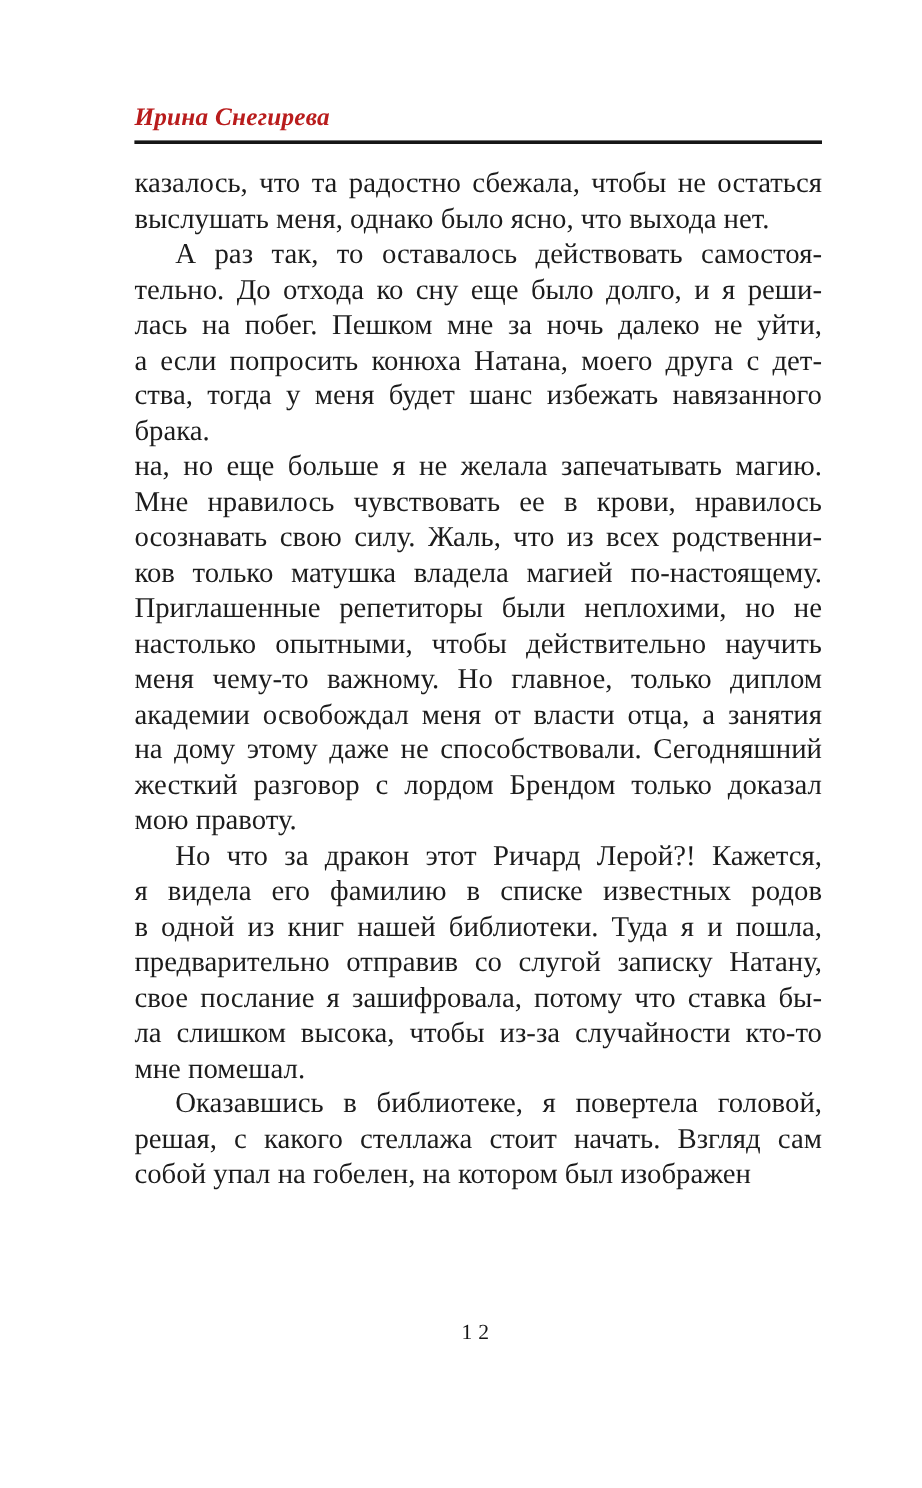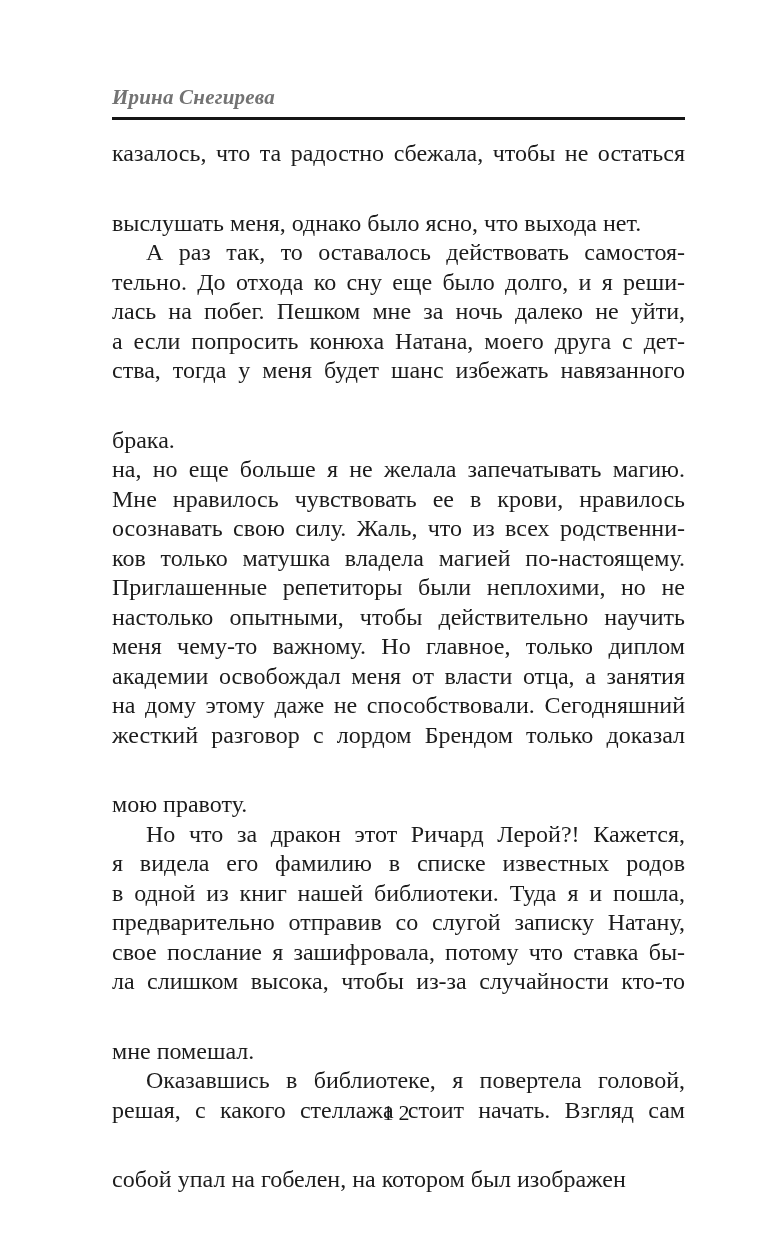--- a/index.html
+++ b/index.html
@@ -18,21 +18,21 @@
   }
   .running-header {
     position: absolute;
     left: 112px;
     top: 84px;
     width: 573px;
     font-size: 21px;
     line-height: 26px;
     font-weight: 700;
     font-style: italic;
-    color: #737373;
+    color: #b91c1c;
     letter-spacing: 0.2px;
   }
   .header-rule {
     position: absolute;
     left: 112px;
     top: 117px;
     width: 573px;
     height: 3px;
     background: #161616;
   }
@@ -47,32 +47,31 @@
   .line {
     height: 29.5px;
     line-height: 29.5px;
     white-space: nowrap;
     overflow: hidden;
     text-align: justify;
     text-align-last: justify;
   }
   .line.last {
     text-align-last: left;
-    margin-top: 40px;
   }
   .line.indent {
     padding-left: 34px;
   }
   .page-number {
     position: absolute;
     left: 112px;
     top: 1100px;
     width: 573px;
     text-align: center;
-    font-size: 22px;
+    font-size: 18px;
     letter-spacing: 5px;
     color: #161616;
   }
 </style>
 </head>
 <body>
 
 <div class="page">
   <div class="running-header">Ирина Снегирева</div>
   <div class="header-rule"></div>

